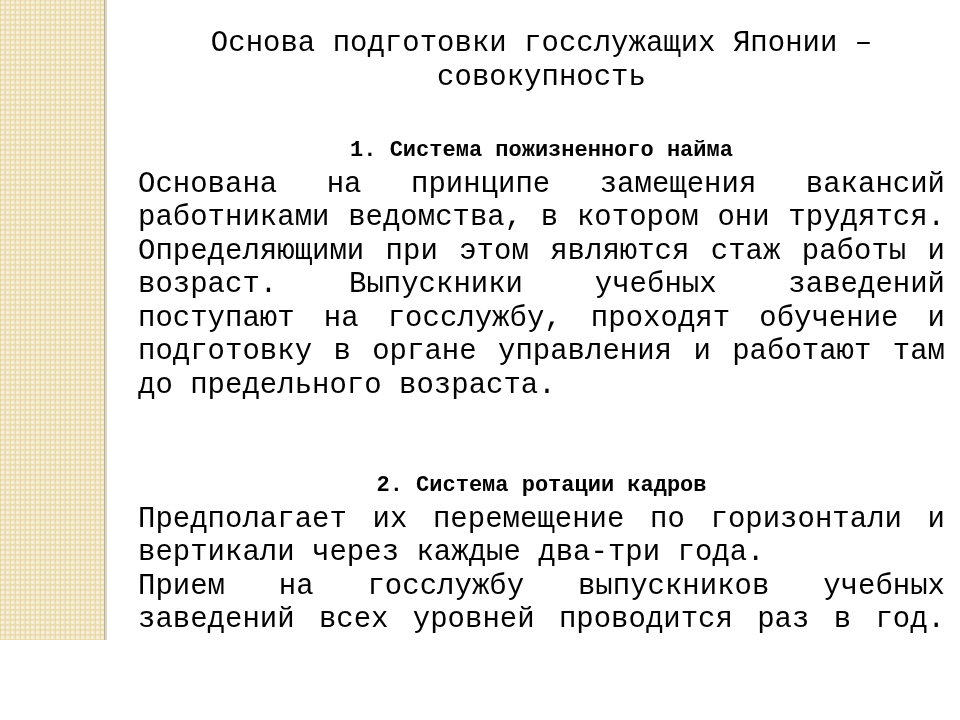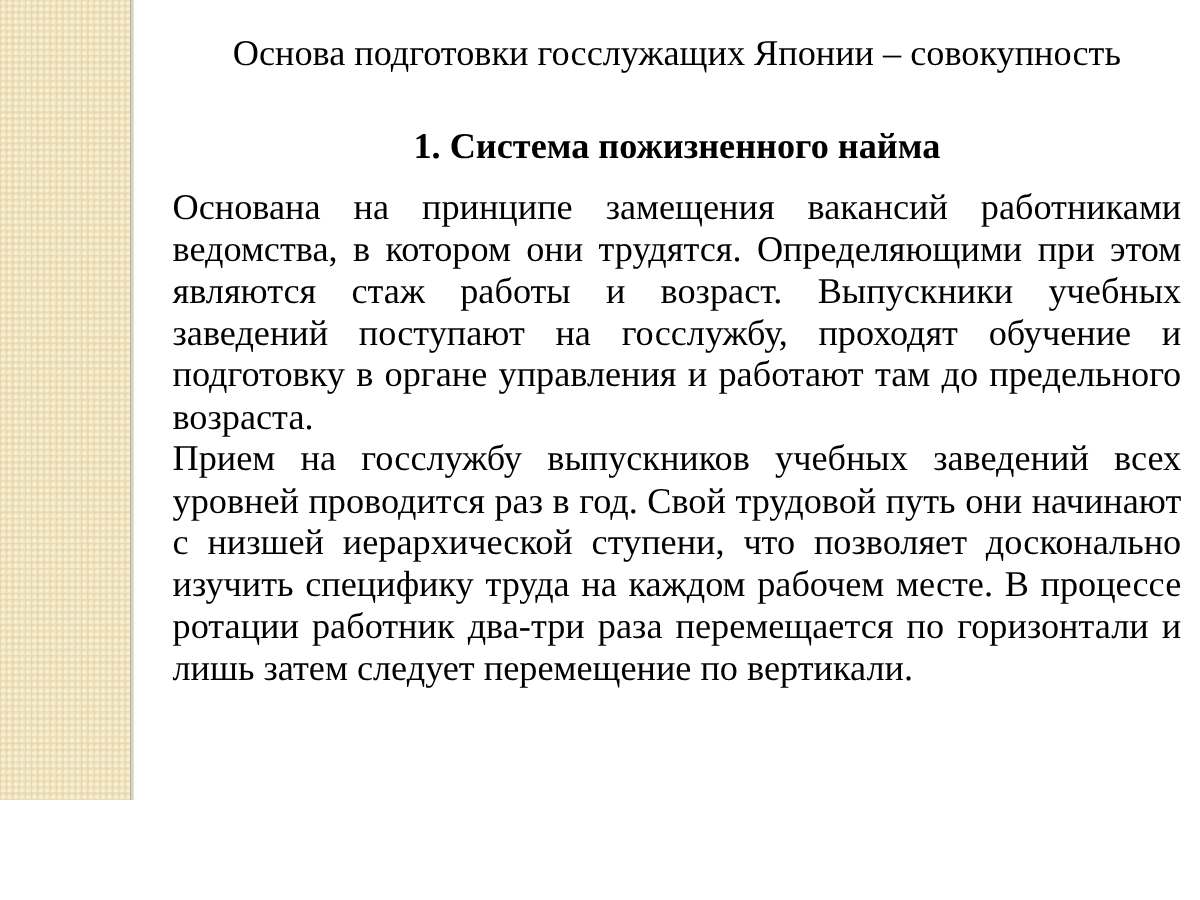--- a/index.html
+++ b/index.html
@@ -6,21 +6,21 @@
     margin: 0;
     padding: 0;
     background: #ffffff;
   }
   .slide {
     position: relative;
     width: 960px;
     height: 640px;
     background: #ffffff;
     overflow: hidden;
-    font-family: Liberation Serif, serif;
+    font-family: Liberation Mono, monospace;
     color: #000000;
   }
   
   .side-strip {
     position: absolute;
     left: 0;
     top: 0;
     width: 104px;
     height: 720px;
     background-color: #efe3bd;
@@ -49,22 +49,22 @@
   }
   .title-block {
     padding-top: 27px;
     text-align: center;
   }
   .title-line { display: block; }
   .title-line.bold { font-weight: bold; }
   .section-heading {
     text-align: center;
     font-weight: bold;
-    margin: 16px;
-    font-size: 29px;
+    margin: 0;
+    font-size: 22px;
     line-height: 33.5px;
   }
   .heading-1 { margin-top: 40px; }
   .heading-2 { margin-top: 67px; }
   .body-par {
     margin: 0;
     text-align: justify;
   }
 </style>
 </head>
@@ -78,18 +78,20 @@
   <div class="content">
 
     <div class="title-block">
       <span class="title-line">Основа подготовки госслужащих Японии – совокупность</span>
     </div>
 
     <h2 class="section-heading heading-1">1. Система пожизненного найма</h2>
 
     <p class="body-par">Основана на принципе замещения вакансий работниками ведомства, в котором они трудятся. Определяющими при этом являются стаж работы и возраст. Выпускники учебных заведений поступают на госслужбу, проходят обучение и подготовку в органе управления и работают там до предельного возраста.</p>
 
+    <h2 class="section-heading heading-2">2. Система ротации кадров</h2>
 
+    <p class="body-par">Предполагает их перемещение по горизонтали и вертикали через каждые два-три года.</p>
 
     <p class="body-par">Прием на госслужбу выпускников учебных заведений всех уровней проводится раз в год. Свой трудовой путь они начинают с низшей иерархической ступени, что позволяет досконально изучить специфику труда на каждом рабочем месте. В процессе ротации работник два-три раза перемещается по горизонтали и лишь затем следует перемещение по вертикали.</p>
 
   </div>
 </div>
 
 </body></html>

